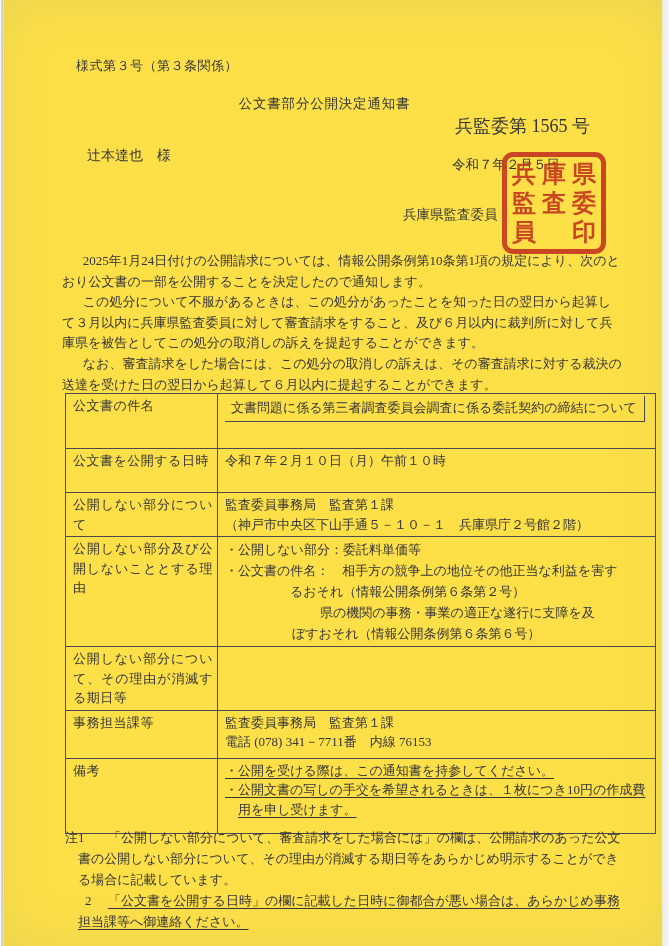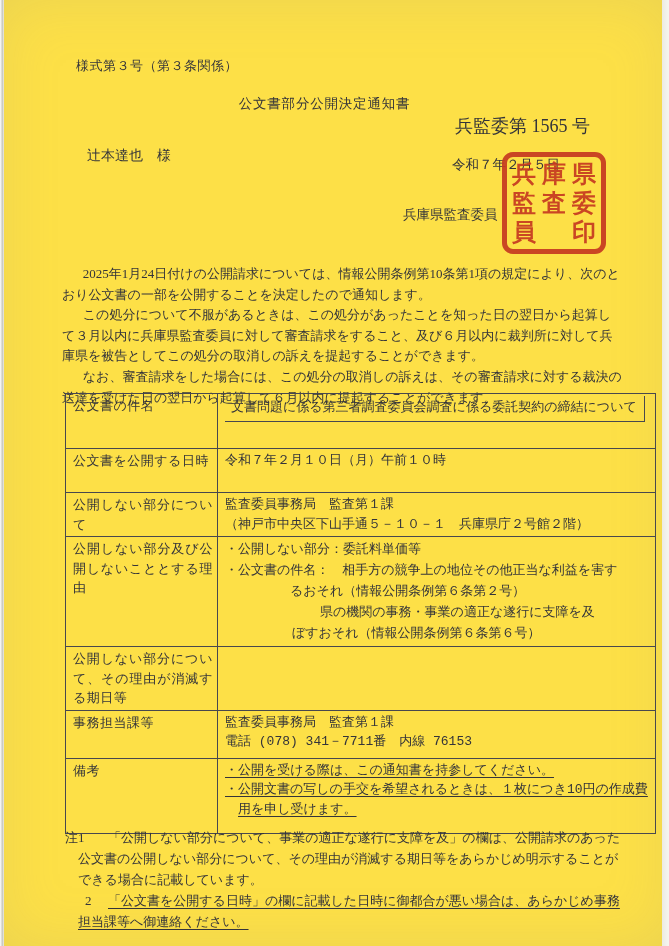--- a/index.html
+++ b/index.html
@@ -29,37 +29,37 @@
     left:502px;top:152px;width:90px;height:88px;
     border:5px solid #c63a21;border-radius:11px;
     display:grid;grid-template-columns:repeat(3,1fr);grid-template-rows:repeat(3,1fr);
     color:#c63a21;opacity:0.92;
     align-items:center;justify-items:center;
     font-weight:bold;font-size:24px;line-height:1;
     padding:2px;
   }
   .seal span{display:block;}
 
-  .body-text{left:62px;top:264px;width:561px;font-size:13px;line-height:20.6px;}
+  .body-text{left:62px;top:251px;width:561px;font-size:13px;line-height:20.6px;}
   .body-text p{margin:0;text-indent:1.6em;}
 
   table.main{
     position:absolute;left:65px;top:393px;width:566px;
     border-collapse:collapse;table-layout:fixed;
     font-size:13px;
   }
   table.main td{
     border:1.6px solid #48484e;
     vertical-align:top;
     line-height:19.5px;
     padding:2px 4px 2px 7px;
     overflow:hidden;
   }
   td.lbl{width:140px;text-align:justify;letter-spacing:0.5px;}
-  td.val{width:426px;padding-left:6px;font-family:Liberation Mono, monospace;}
+  td.val{width:426px;padding-left:6px;}
   tr.r1{height:55px;} tr.r2{height:44px;} tr.r3{height:41px;}
   tr.r4{height:110px;} tr.r5{height:57px;} tr.r6{height:48px;} tr.r7{height:75px;}
   td.val-boxed{padding:0;}
   .title-box{
     display:inline-block;
     border-right:1.6px solid #48484e;border-bottom:1.6px solid #48484e;
     padding:2px 7px 3px 6px;max-width:420px;
   }
   tr.r4 td.val{line-height:21px;}
   .ind0{margin-left:0;} .ind1{margin-left:0;}
@@ -156,20 +156,20 @@
         <div class="hang"><span class="ul">・公開を受ける際は、この通知書を持参してください。</span></div>
         <div class="hang"><span class="ul">・公開文書の写しの手交を希望されるときは、１枚につき10円の作成費用を申し受けます。</span></div>
       </td>
     </tr>
   </tbody>
     </table>
 
   <div class="abs notes">
     <div class="note n1">
       <span class="note-marker">注1</span>
-      <div class="note-text">「公開しない部分について、事業の適正な遂行に支障を及」の欄は、公開請求のあった公文書の公開しない部分について、その理由が消滅する期日等をあらかじめ明示することができる場合に記載しています。</div>
+      <div class="note-text">「公開しない部分について、審査請求をした場合には」の欄は、公開請求のあった公文書の公開しない部分について、その理由が消滅する期日等をあらかじめ明示することができる場合に記載しています。</div>
     </div>
     <div class="note n2">
       <span class="note-marker">2</span>
       <div class="note-text ul">「公文書を公開する日時」の欄に記載した日時に御都合が悪い場合は、あらかじめ事務担当課等へ御連絡ください。</div>
     </div>
   </div>
 </div>
 
 </body></html>

